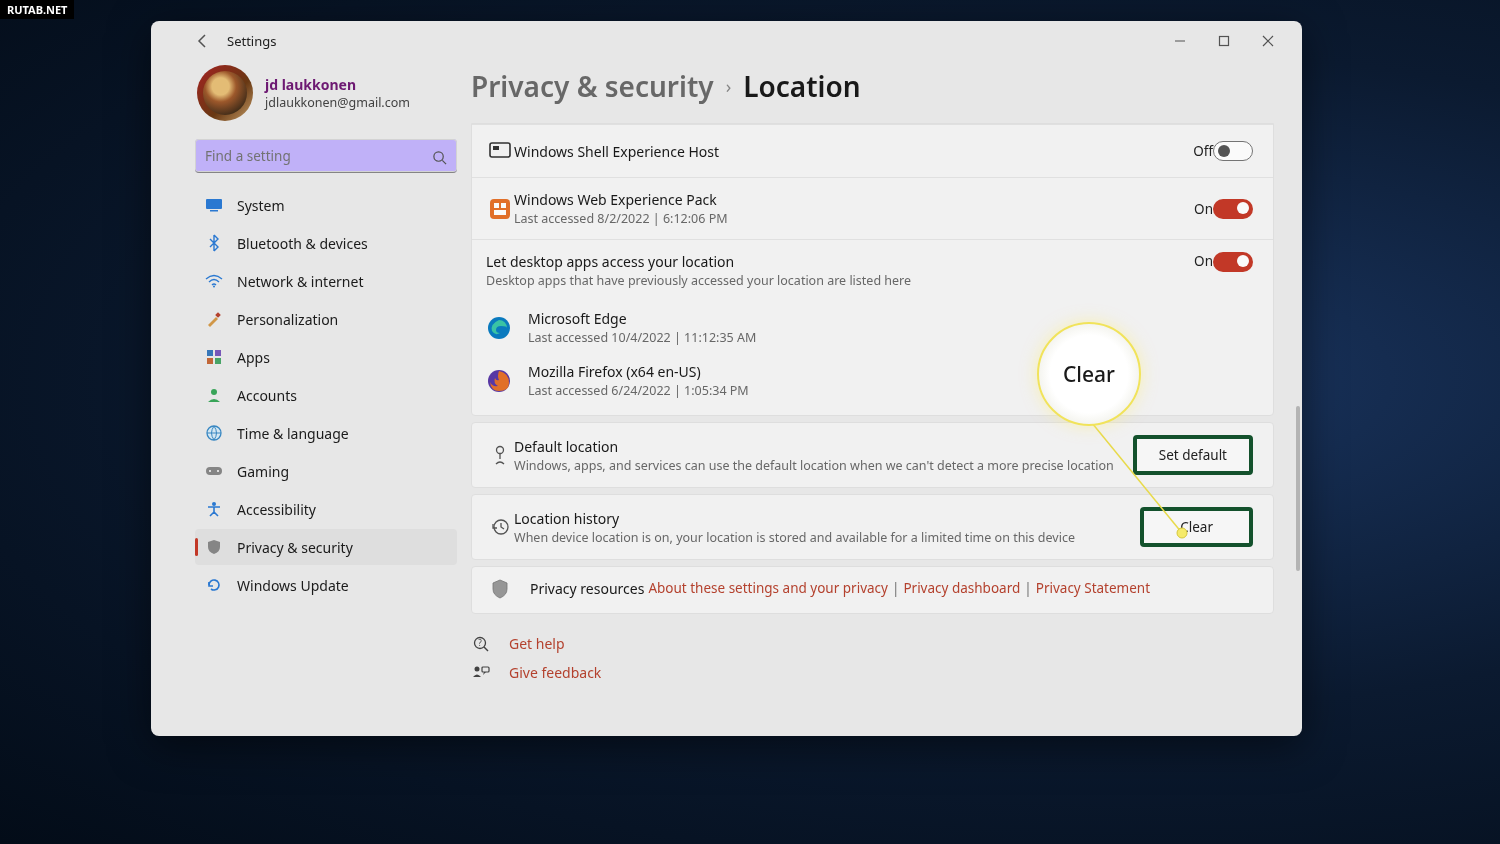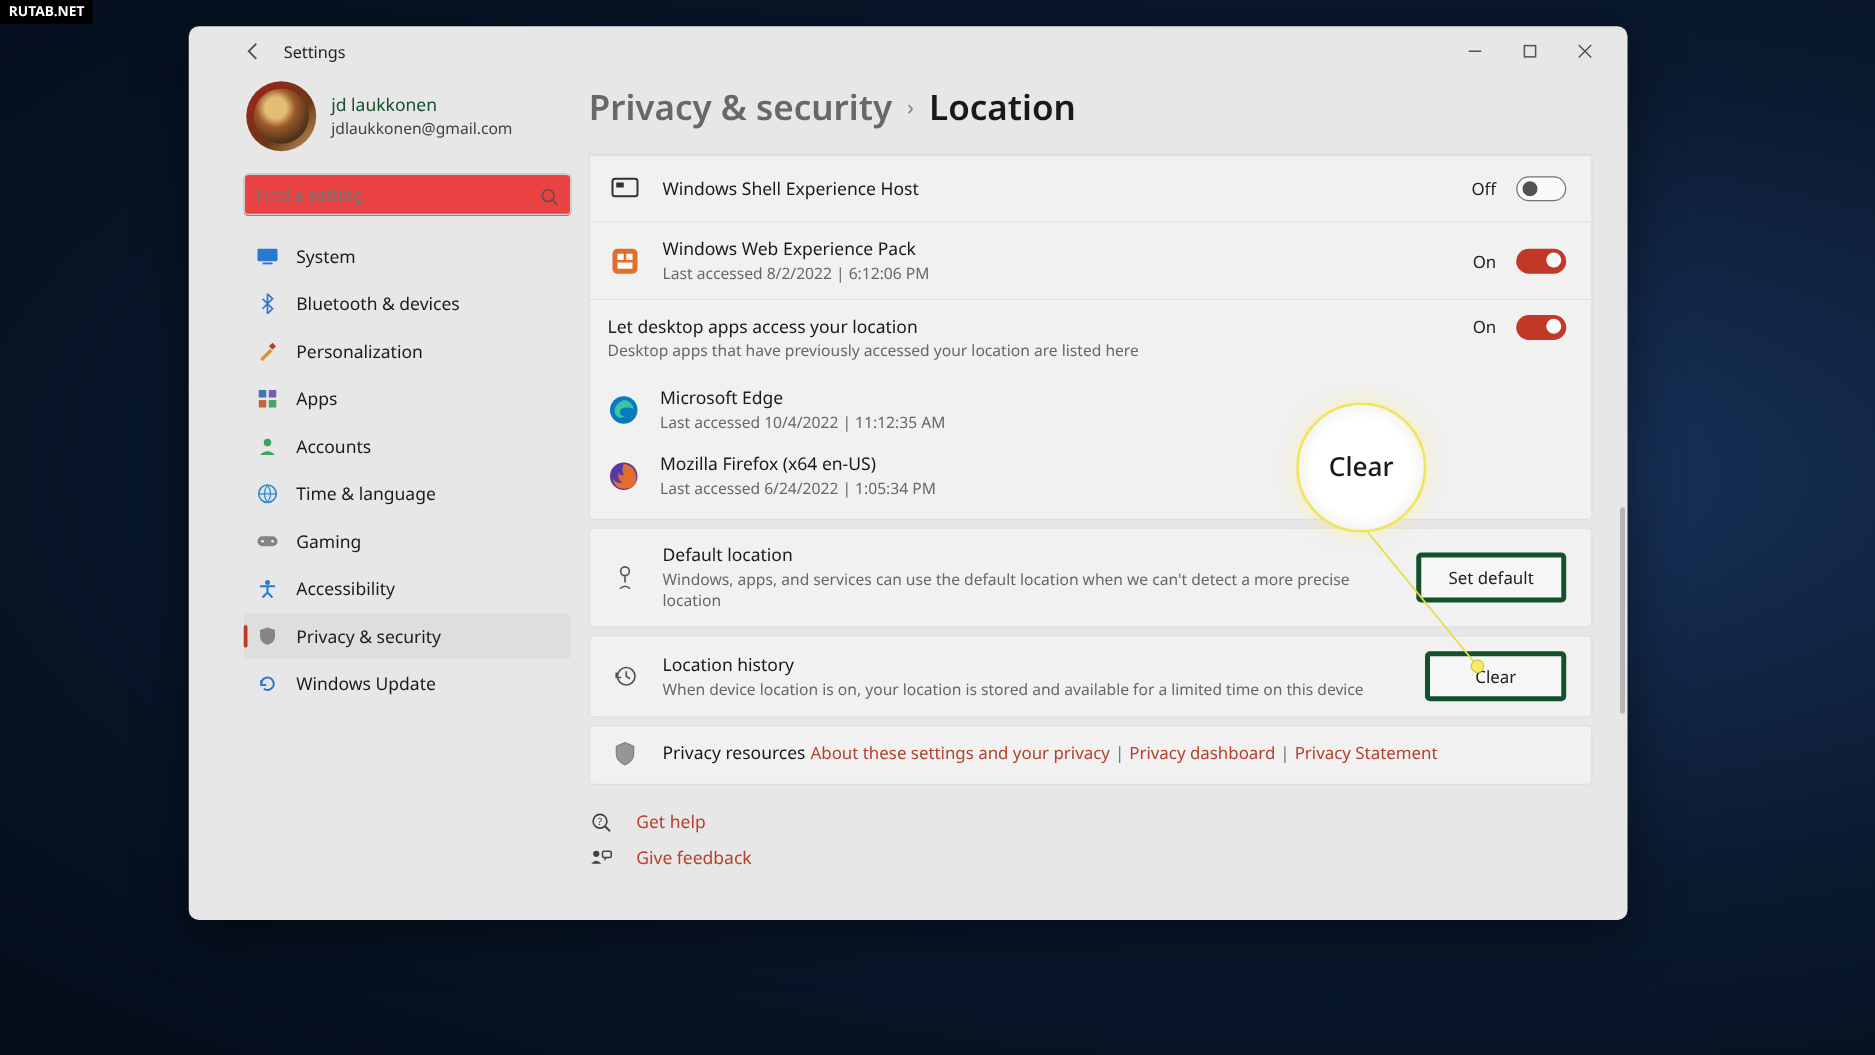--- a/index.html
+++ b/index.html
@@ -41,37 +41,37 @@
 }
 .back-btn { width: 20px; height: 30px; display:flex; align-items:center; justify-content:center; color:#555; cursor:pointer; }
 .title { margin-left: 14px; font-size: 13px; color: #222; }
 .winctrl { margin-left: auto; display:flex; }
 .winctrl div { width: 44px; height: 30px; display:flex; align-items:center; justify-content:center; color:#555; cursor:pointer; font-size:13px; }
 .body { flex:1; display:flex; overflow:hidden; }
 .sidebar { width: 290px; padding: 0 14px 0 14px; display:flex; flex-direction:column; }
 .profile { display:flex; align-items:center; gap:12px; padding: 4px 0 14px 2px; }
 .avatar { width:56px; height:56px; border-radius:50%; background:linear-gradient(135deg,#a82222,#6b3a14 60%,#caa26b); position:relative; overflow:hidden; }
 .avatar::after{content:""; position:absolute; inset:6px; border-radius:50%; background:radial-gradient(circle at 40% 35%, #e8c078 0 22%, #a05a2c 40%, #3a2a18 80%);}
-.profile-name { font-size:14px; font-weight:400; color:#14532d; }
+.profile-name { font-size:14px; font-weight:700; color:#701a75; }
 .profile-email { font-size:12.5px; color:#444; }
 .search { margin: 4px 0 14px; position:relative; }
-.search input { width:100%; height:34px; border:none; border-bottom:1.5px solid #888; background:#ef4444; border-radius:4px; padding:0 34px 0 10px; font-size:13.5px; color:#333; outline:none; box-shadow: inset 0 0 0 1px #d8d8d8; }
+.search input { width:100%; height:34px; border:none; border-bottom:1.5px solid #888; background:#c4b5fd; border-radius:4px; padding:0 34px 0 10px; font-size:13.5px; color:#333; outline:none; box-shadow: inset 0 0 0 1px #d8d8d8; }
 .search-icon { position:absolute; right:10px; top:9px; color:#555; }
 .nav { display:flex; flex-direction:column; gap:2px; }
 .nav-item { height:36px; display:flex; align-items:center; gap:14px; padding:0 10px; border-radius:4px; cursor:pointer; font-size:14px; color:#1c1c1c; position:relative; }
 .nav-item.active{ background:#e3e3e3; }
 .nav-item.active::before{ content:""; position:absolute; left:0; top:9px; bottom:9px; width:3px; background:#c63a28; border-radius:2px; }
 .nav-ico { width:18px; height:18px; display:flex; align-items:center; justify-content:center; }
 .content { flex:1; padding: 0 28px 24px 0; overflow-y:auto; }
 .crumbs { display:flex; align-items:center; gap:12px; margin:6px 0 18px 0; }
 .crumb-parent { font-size:28px; font-weight:600; color:#6b6b6b; }
 .crumb-sep { font-size:18px; color:#888; }
 .crumb-current { font-size:28px; font-weight:600; color:#1a1a1a;text-align:center; }
 .panel { background:#f6f6f6; border:1px solid #e3e3e3; border-radius:4px; margin-bottom:6px; }
-.row { display:flex; align-items:center; padding:12px 20px 12px 14px; gap:16px; }
+.row { display:flex; align-items:center; padding:12px 20px 12px 14px; }
 .row + .row { border-top:1px solid #e5e5e5; }
 .app-ico { width:28px; height:28px; display:flex; align-items:center; justify-content:center; flex-shrink:0; }
 .row-text { flex:1; min-width:0; }
 .row-title { font-size:14px; color:#1a1a1a; }
 .row-sub { font-size:12.5px; color:#6a6a6a; margin-top:1px; }
 .toggle-label { font-size:13.5px; color:#222; }
 .toggle { width:40px; height:20px; border-radius:10px; position:relative; cursor:pointer; }
 .toggle.on { background:#c63a28; }
 .toggle.off { background:#fff; border:1.2px solid #777; }
 .toggle .knob { position:absolute; top:3px; width:12px; height:12px; border-radius:50%; }
@@ -174,20 +174,29 @@
         <div class="nav-item">
             <span class="nav-ico">
               <svg width="14" height="18" viewBox="0 0 12 18">
                 <path d="M6 1 L6 17 M6 1 L10 5 L2 13 M6 17 L10 13 L2 5" stroke="#2b7bd6" stroke-width="1.4" fill="none"></path>
               </svg>
             </span>
             <span>Bluetooth &amp; devices</span>
           </div>
         <div class="nav-item">
             <span class="nav-ico">
+              <svg width="18" height="14" viewBox="0 0 18 14">
+                <path d="M1 5 Q9 -2 17 5 M4 8 Q9 3 14 8 M7 11 Q9 9 11 11" stroke="#2b7bd6" stroke-width="1.3" fill="none"></path>
+                <circle cx="9" cy="12.5" r="1" fill="#2b7bd6"></circle>
+              </svg>
+            </span>
+            <span>Network &amp; internet</span>
+          </div>
+        <div class="nav-item">
+            <span class="nav-ico">
               <svg width="16" height="16" viewBox="0 0 16 16">
                 <path d="M2 14 L10 6 L12 8 L4 16 Z" fill="#d69b4a"></path>
                 <rect x="10" y="2" width="4" height="4" fill="#b8432f" transform="rotate(45 12 4)"></rect>
               </svg>
             </span>
             <span>Personalization</span>
           </div>
         <div class="nav-item">
             <span class="nav-ico">
               <svg width="16" height="16">

